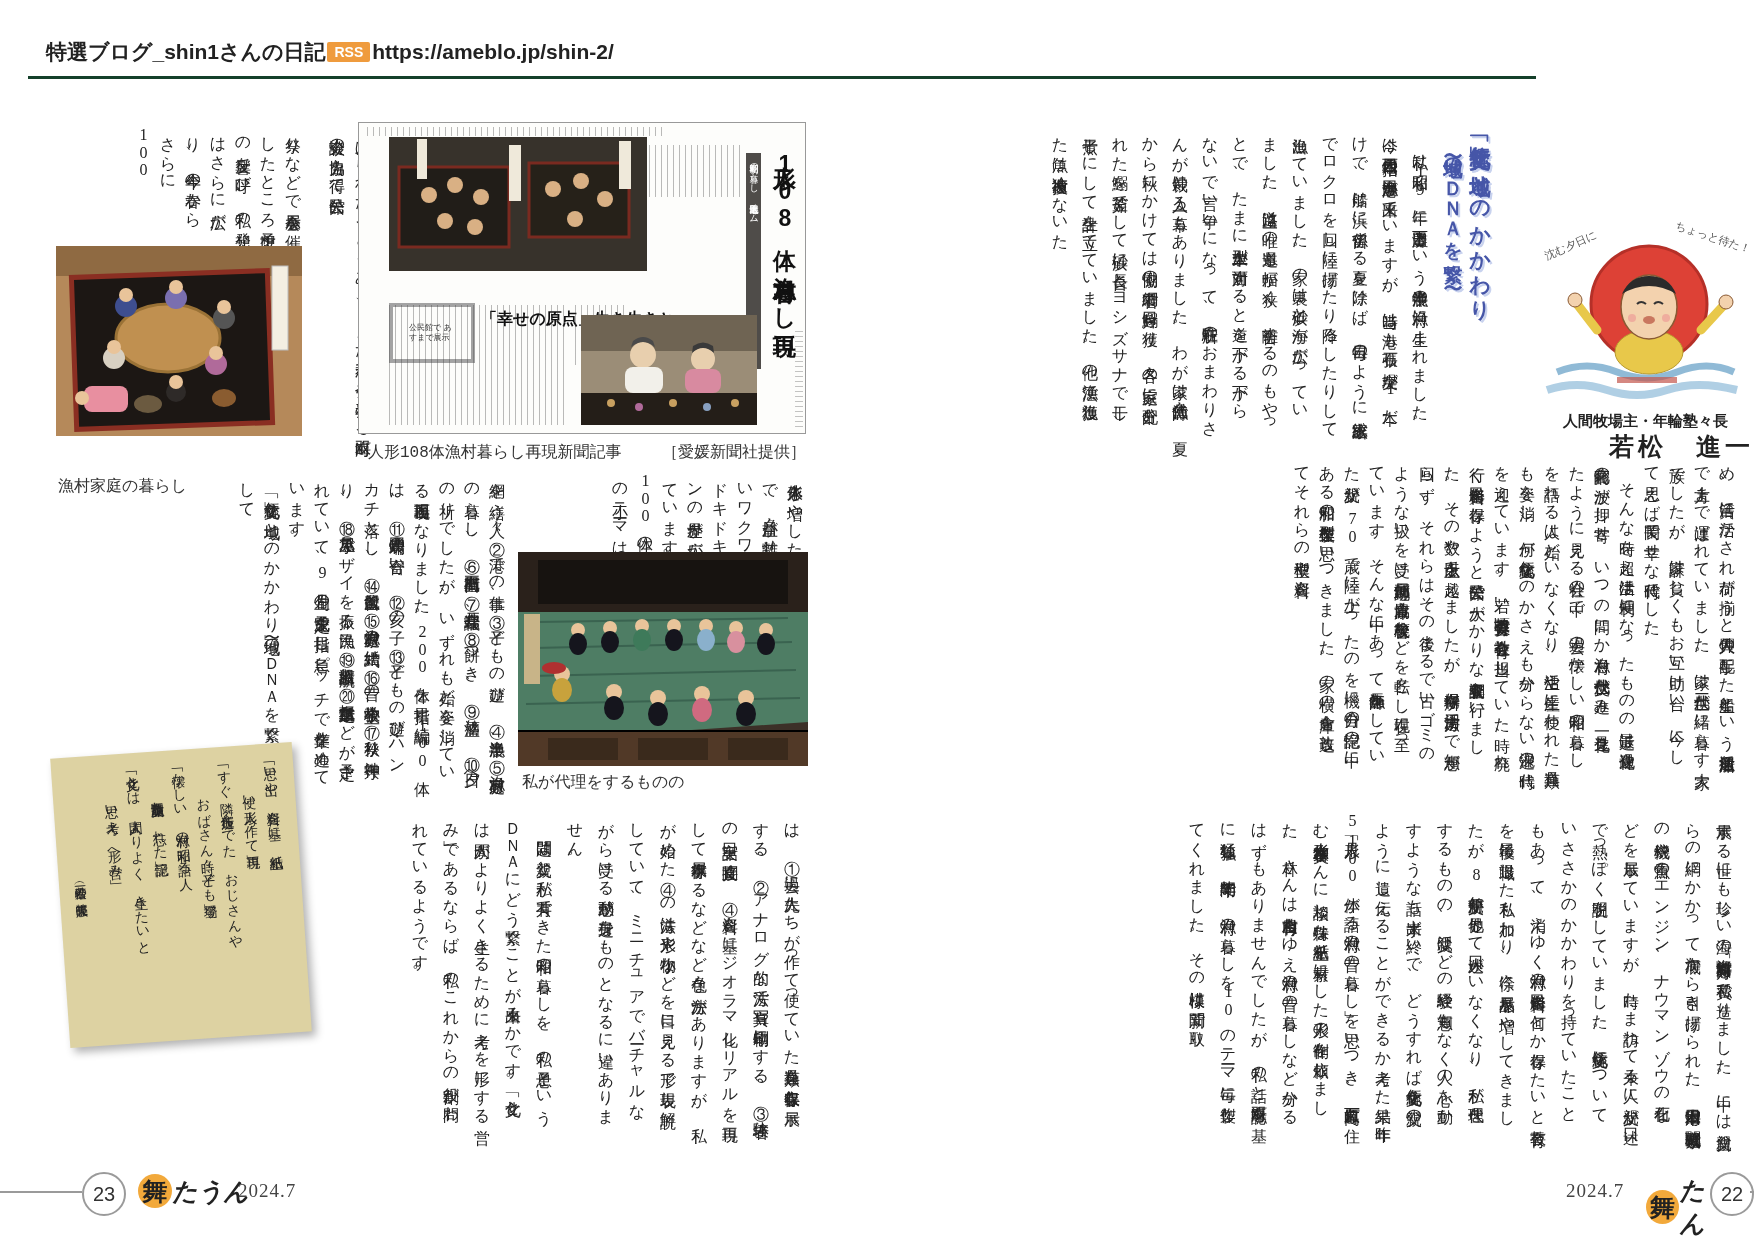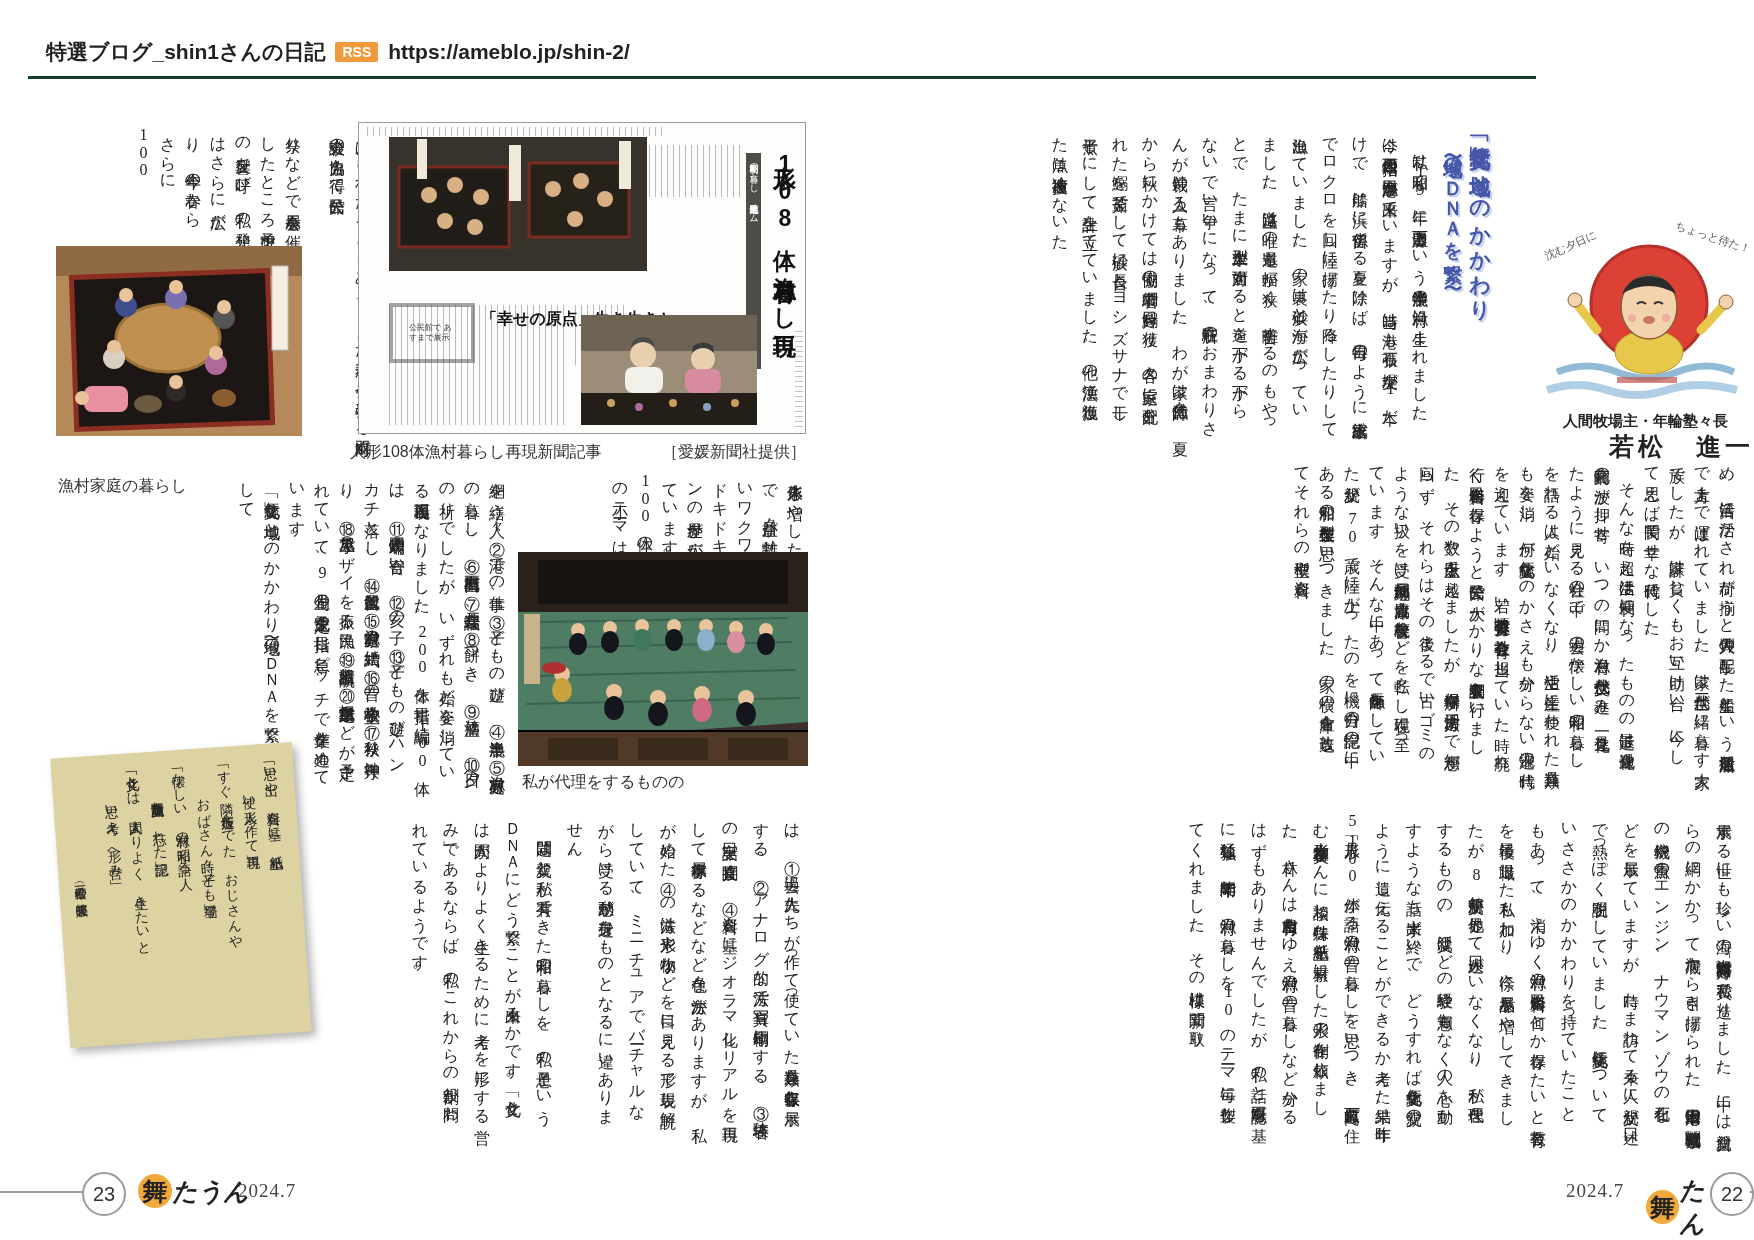--- a/index.html
+++ b/index.html
@@ -6,21 +6,21 @@
   .canvas{position:relative;width:1754px;height:1240px;background:#ffffff;overflow:hidden;
           font-family:"Liberation Serif","DejaVu Serif",serif;color:#222;}
   .abs{position:absolute;}
   .sans{font-family:"Liberation Sans","DejaVu Sans",sans-serif;}
   
   .v{writing-mode:vertical-rl;text-orientation:upright;white-space:pre-wrap;
      font-family:"Liberation Serif","DejaVu Serif",serif;color:#232323;
      font-size:16px;letter-spacing:0.6px;text-align:start;}
   .lh25{line-height:25px;} .lh26{line-height:26px;} .lh30{line-height:30px;} .lh31{line-height:31px;}
   
-  .hdr{left:46px;top:38px;display:flex;align-items:center;gap:10px;font-weight:bold;font-size:21px;}
+  .hdr{left:46px;top:38px;display:flex;align-items:center;gap:2px;font-weight:bold;font-size:21px;}
   .rss{background:#ef9b3d;color:#fff;font-size:14px;font-weight:bold;padding:2px 7px;border-radius:2px;}
   .hdr-rule{left:28px;top:76px;width:1508px;height:3px;background:#14402a;}
   
   .greenbox{left:1537px;top:0;width:217px;height:212px;background:#1e5b3a;padding:60px 0 0 16px;box-sizing:border-box;}
   .gb-k{color:#f6d400;font-weight:bold;font-size:23px;}
   .gb-t{color:#f6d400;font-weight:bold;font-size:31px;line-height:34px;}
   .vol{margin:8px 0 0 28px;width:118px;height:32px;background:#fff;border-radius:50%;
        display:flex;align-items:center;justify-content:center;color:#1e5b3a;font-weight:bold;font-size:20px;}
   .illu{left:1537px;top:212px;width:217px;height:200px;}
   .speech{position:absolute;font-size:11px;color:#555;font-family:"Liberation Sans",sans-serif;}
@@ -183,21 +183,21 @@
         <rect x="0" y="78" width="176" height="32" fill="#241e18"></rect>
         <circle cx="30" cy="88" r="4" fill="#c8a060"></circle>
           <circle cx="58" cy="92" r="4" fill="#b06a9a"></circle>
         <circle cx="92" cy="88" r="4" fill="#c8a060"></circle>
           <circle cx="126" cy="92" r="4" fill="#88a0c0"></circle>
         <circle cx="154" cy="88" r="4" fill="#c8a060"></circle>
       </svg>
     </div>
     <div class="abs txtr-h" style="right:2px;bottom:6px;width:8px;height:96px;"></div>
   </div>
-  <div class="abs cap" style="left:350px;top:442px;">人形108体漁村暮らし再現新聞記事</div>
+  <div class="abs cap" style="left:368px;top:442px;font-family:Liberation Mono, monospace;">人形108体漁村暮らし再現新聞記事</div>
   <div class="abs cap" style="left:640px;top:442px;width:166px;text-align:right;">［愛媛新聞社提供］</div>
 
   <div class="abs v lh25" style="left:528px;top:472px;width:280px;height:108px;">体人形を増やした続編が進行中で、益々目が離せないワクワク・ドキドキ・ジーンの世界が広がっています。100体の人形の時の小テーマは①</div>
   <div class="abs v lh25" style="left:56px;top:472px;width:454px;height:310px;">網を繕う人々、②港での仕事、③子どもの遊び、④半農半漁、⑤漁村家庭の暮らし、⑥五右衛門風呂、⑦井戸端会議、⑧餅つき、⑨酒盛り、⑩夕日への祈りでしたが、いずれも殆ど姿を消している場面再現となりました。200体を目指す続編100体は、⑪囲炉裏端の寄合い、⑫亥の子、⑬子どもの遊び・ハンカチ落とし、⑭盆飯風習、⑮漁村家庭の結婚式、⑯昔の小学校教室、⑰秋祭り神輿守り、⑱魚見小屋でザイを振る漁民、⑲救護船出航、⑳自転車紙芝居などが予定されていて、9月上旬の完成予定を目指し急ピッチで作業を進めています。
 　「伝統文化」と地域とのかかわり」〜地域のＤＮＡを繋ぐ〜の方法として</div>
 
   <div class="abs photo" style="left:518px;top:552px;width:290px;height:214px;background:#3c3028;">
     <svg width="290" height="214" viewBox="0 0 290 214">
       <rect width="290" height="214" fill="#3c3028"></rect>
       <rect x="0" y="0" width="290" height="60" fill="#2a211b"></rect>

